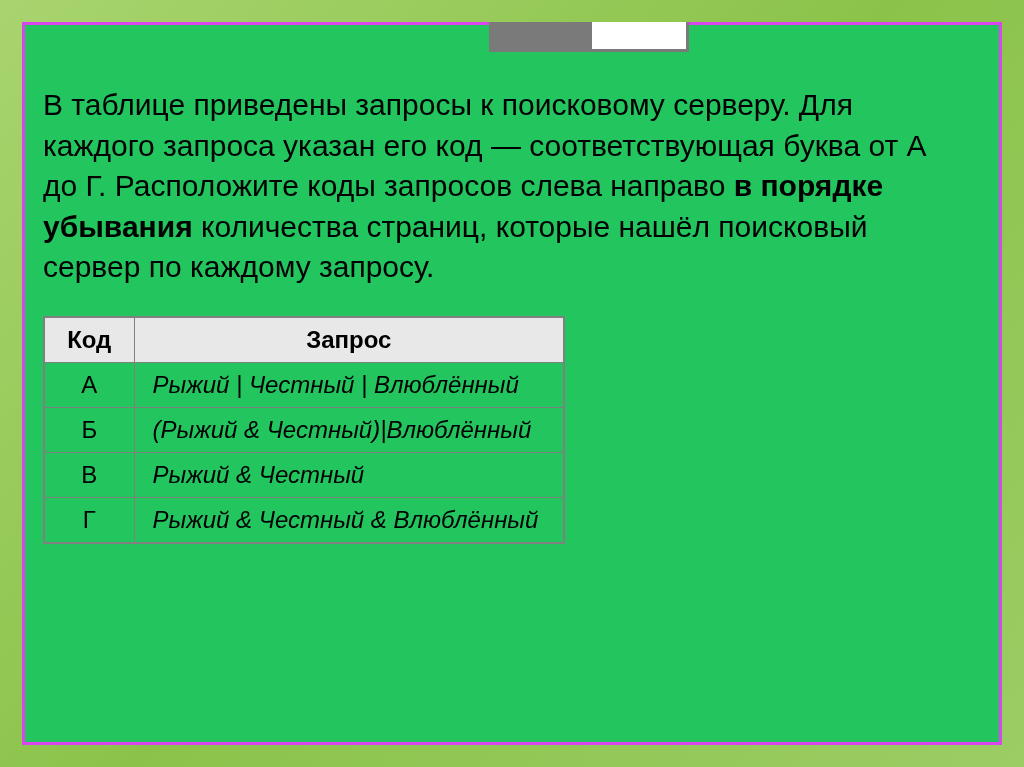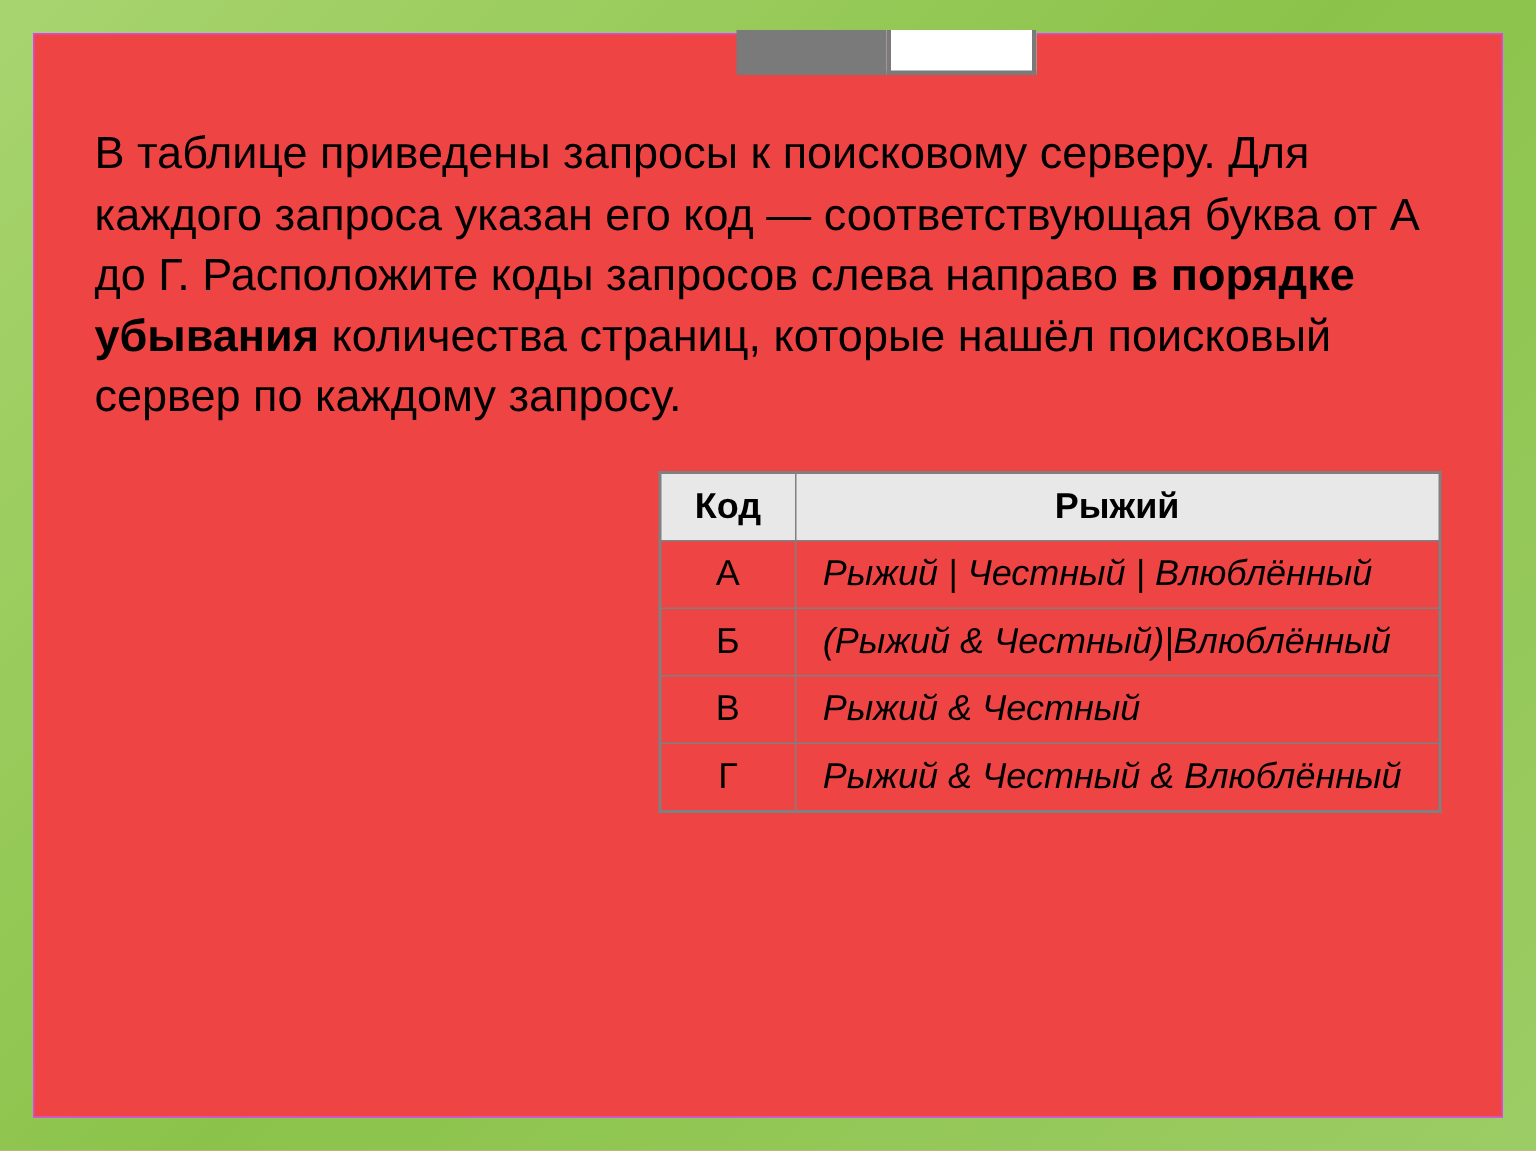--- a/index.html
+++ b/index.html
@@ -8,23 +8,23 @@
     background: linear-gradient(135deg, #a8d46f 0%, #8bc34a 50%, #9ccc65 100%);
     font-family: Arial, Helvetica, sans-serif;
     position: relative;
   }
   .slide {
     position: absolute;
     top: 22px;
     left: 22px;
     right: 22px;
     bottom: 22px;
-    background: #ef4444;
-    border: 1px solid #d946ef;
-    padding: 60px 40px 40px 40px;
+    background: #22c55e;
+    border: 3px solid #d946ef;
+    padding: 60px 40px 40px 18px;
   }
   .tab-decoration {
     position: absolute;
     top: -3px;
     right: 310px;
     display: flex;
     gap: 0;
   }
   .tab-solid {
     width: 100px;
@@ -40,21 +40,21 @@
   }
   .body-text {
     font-size: 30px;
     line-height: 1.35;
     color: #000000;
     margin-bottom: 28px;
   }
   .bold { font-weight: bold; }
   .table-wrap {
     display: flex;
-    justify-content: flex-end;
+    justify-content: flex-start;
   }
   table {
     border-collapse: collapse;
     border: 2px solid #808080;
   }
   th, td {
     border: 1px solid #808080;
     padding: 8px 18px;
     font-size: 24px;
     color: #000000;
@@ -87,21 +87,21 @@
 
   <p class="body-text">
     <span>В таблице приведены запросы к поисковому серверу. Для каждого запроса указан его код — соответствующая буква от А до Г. Расположите коды запросов слева направо </span><span class="bold">в порядке убывания</span><span> количества страниц, которые нашёл поисковый сервер по каждому запросу.</span>
   </p>
 
   <div class="table-wrap">
     <table>
       <thead>
         <tr>
           <th>Код</th>
-          <th>Рыжий</th>
+          <th>Запрос</th>
         </tr>
       </thead>
       <tbody>
         <tr>
           <td class="code-cell">А</td>
           <td class="query-cell">Рыжий | Честный | Влюблённый</td>
         </tr>
         <tr>
           <td class="code-cell">Б</td>
           <td class="query-cell">(Рыжий &amp; Честный)|Влюблённый</td>

